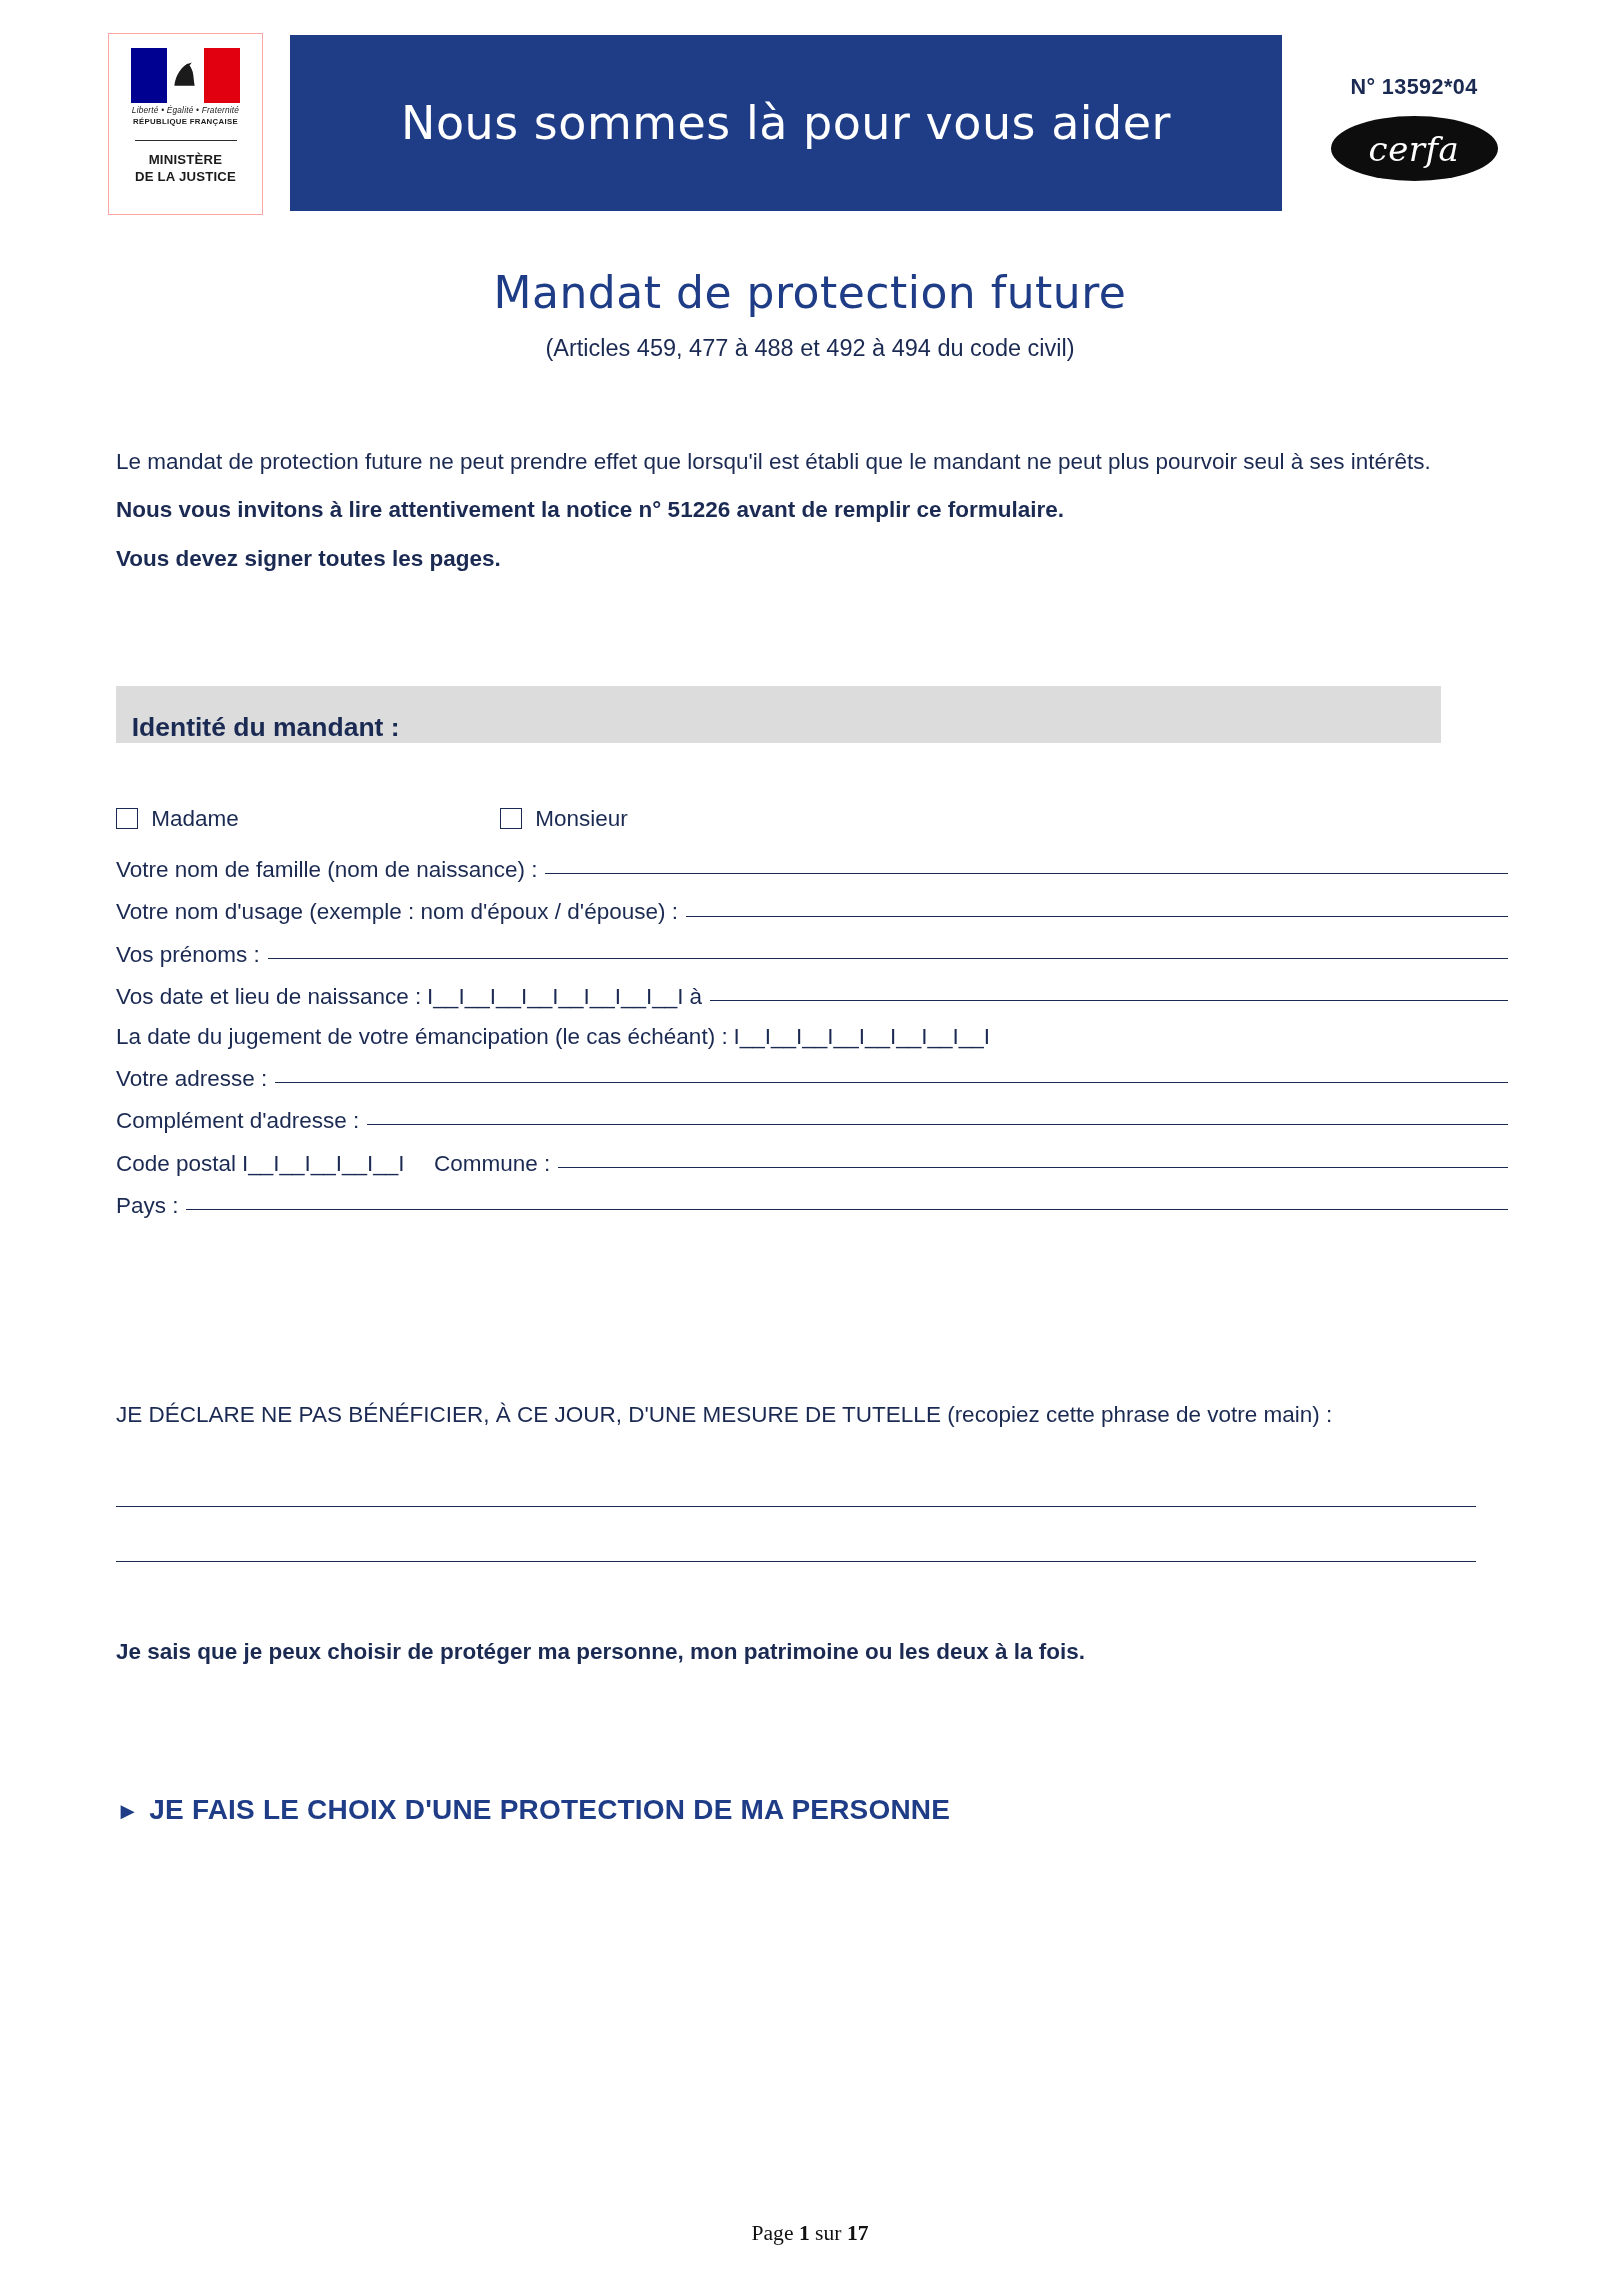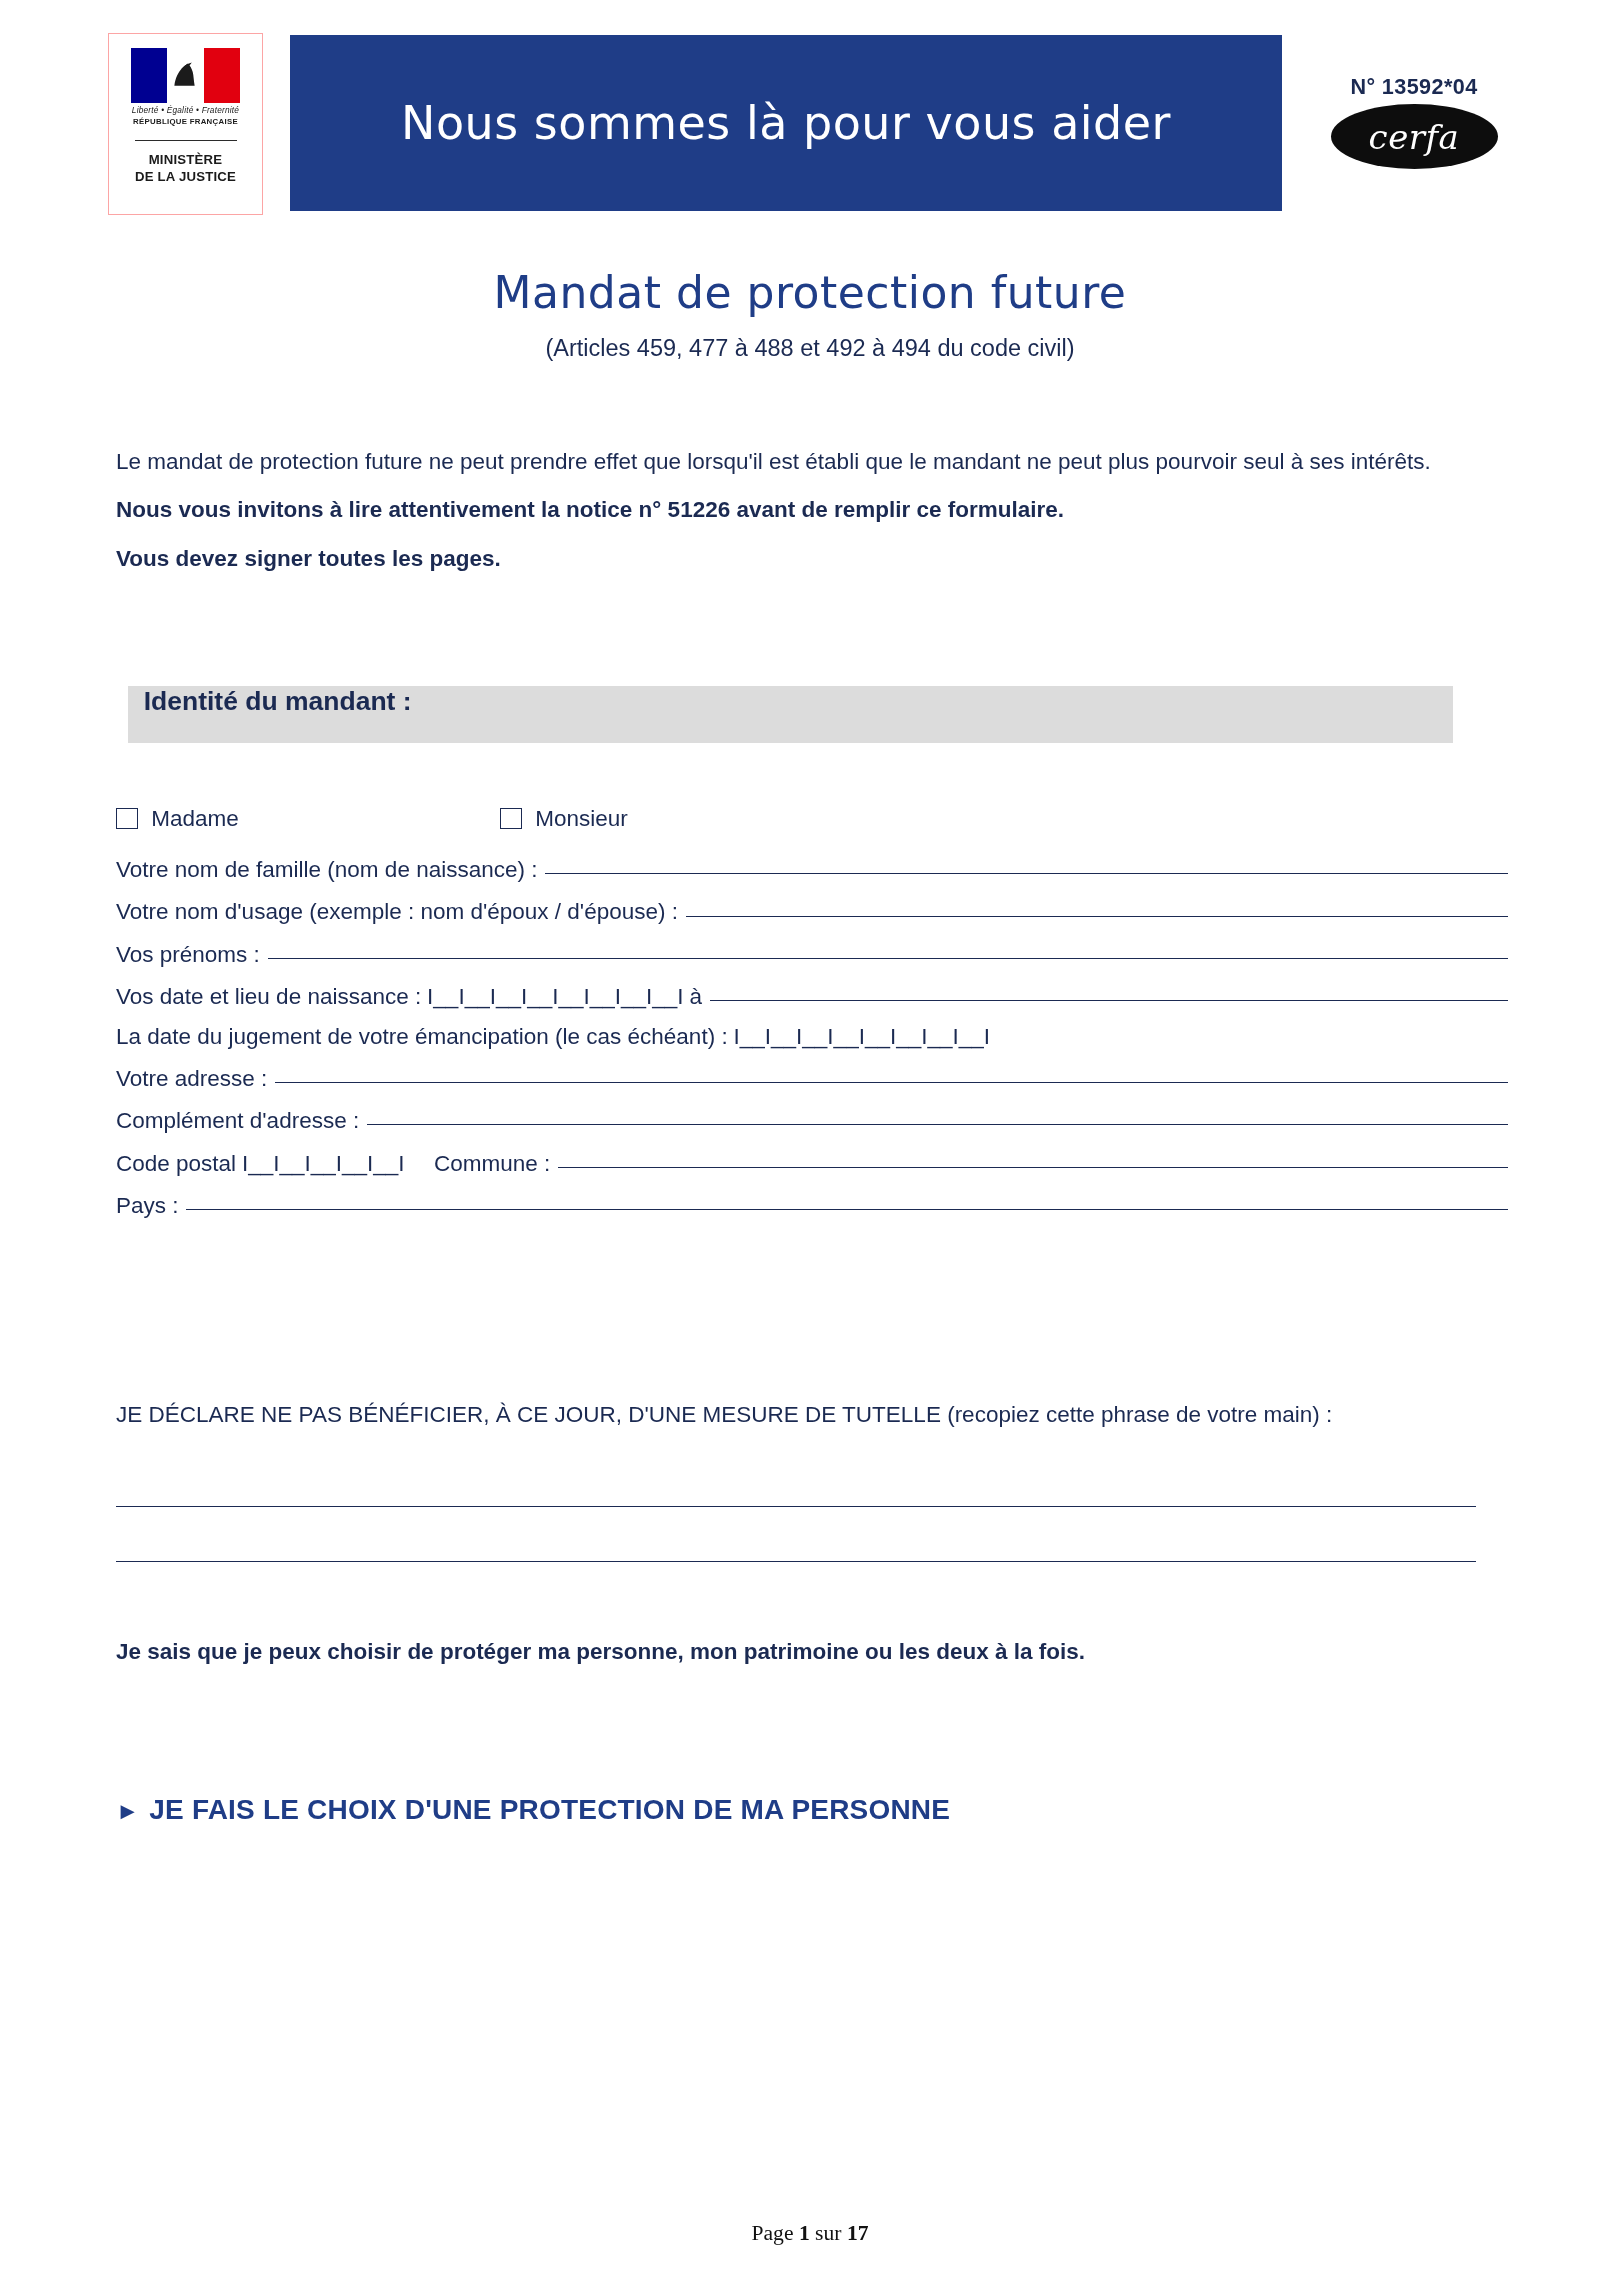--- a/index.html
+++ b/index.html
@@ -117,21 +117,21 @@
     right: 0;
     top: 45px;
     width: 196px;
     text-align: center;
   }
   .cerfa-num {
     font-size: 21.6px;
     font-weight: bold;
     color: #1b2a52;
     letter-spacing: 0.4px;
-    margin-bottom: 4px;
+    margin-bottom: 16px;
   }
   .cerfa-oval {
     width: 167px;
     height: 65px;
     border-radius: 50%;
     background: #0d0d0d;
     margin: 0 auto;
     display: flex;
     align-items: center;
     justify-content: center;
@@ -182,22 +182,21 @@
 
   
   .section-band {
     position: absolute;
     top: 686px;
     left: 116px;
     width: 1325px;
     height: 57px;
     background: #dcdcdc;
     display: flex;
-    align-items: flex-start;
-    margin-left: 12px;
+    align-items: flex-end;
   }
   .section-band span {
     margin-left: 15.7px;
     font-size: 26.5px;
     font-weight: bold;
     color: #1b2a52;
   }
 
   
   .form-area {

